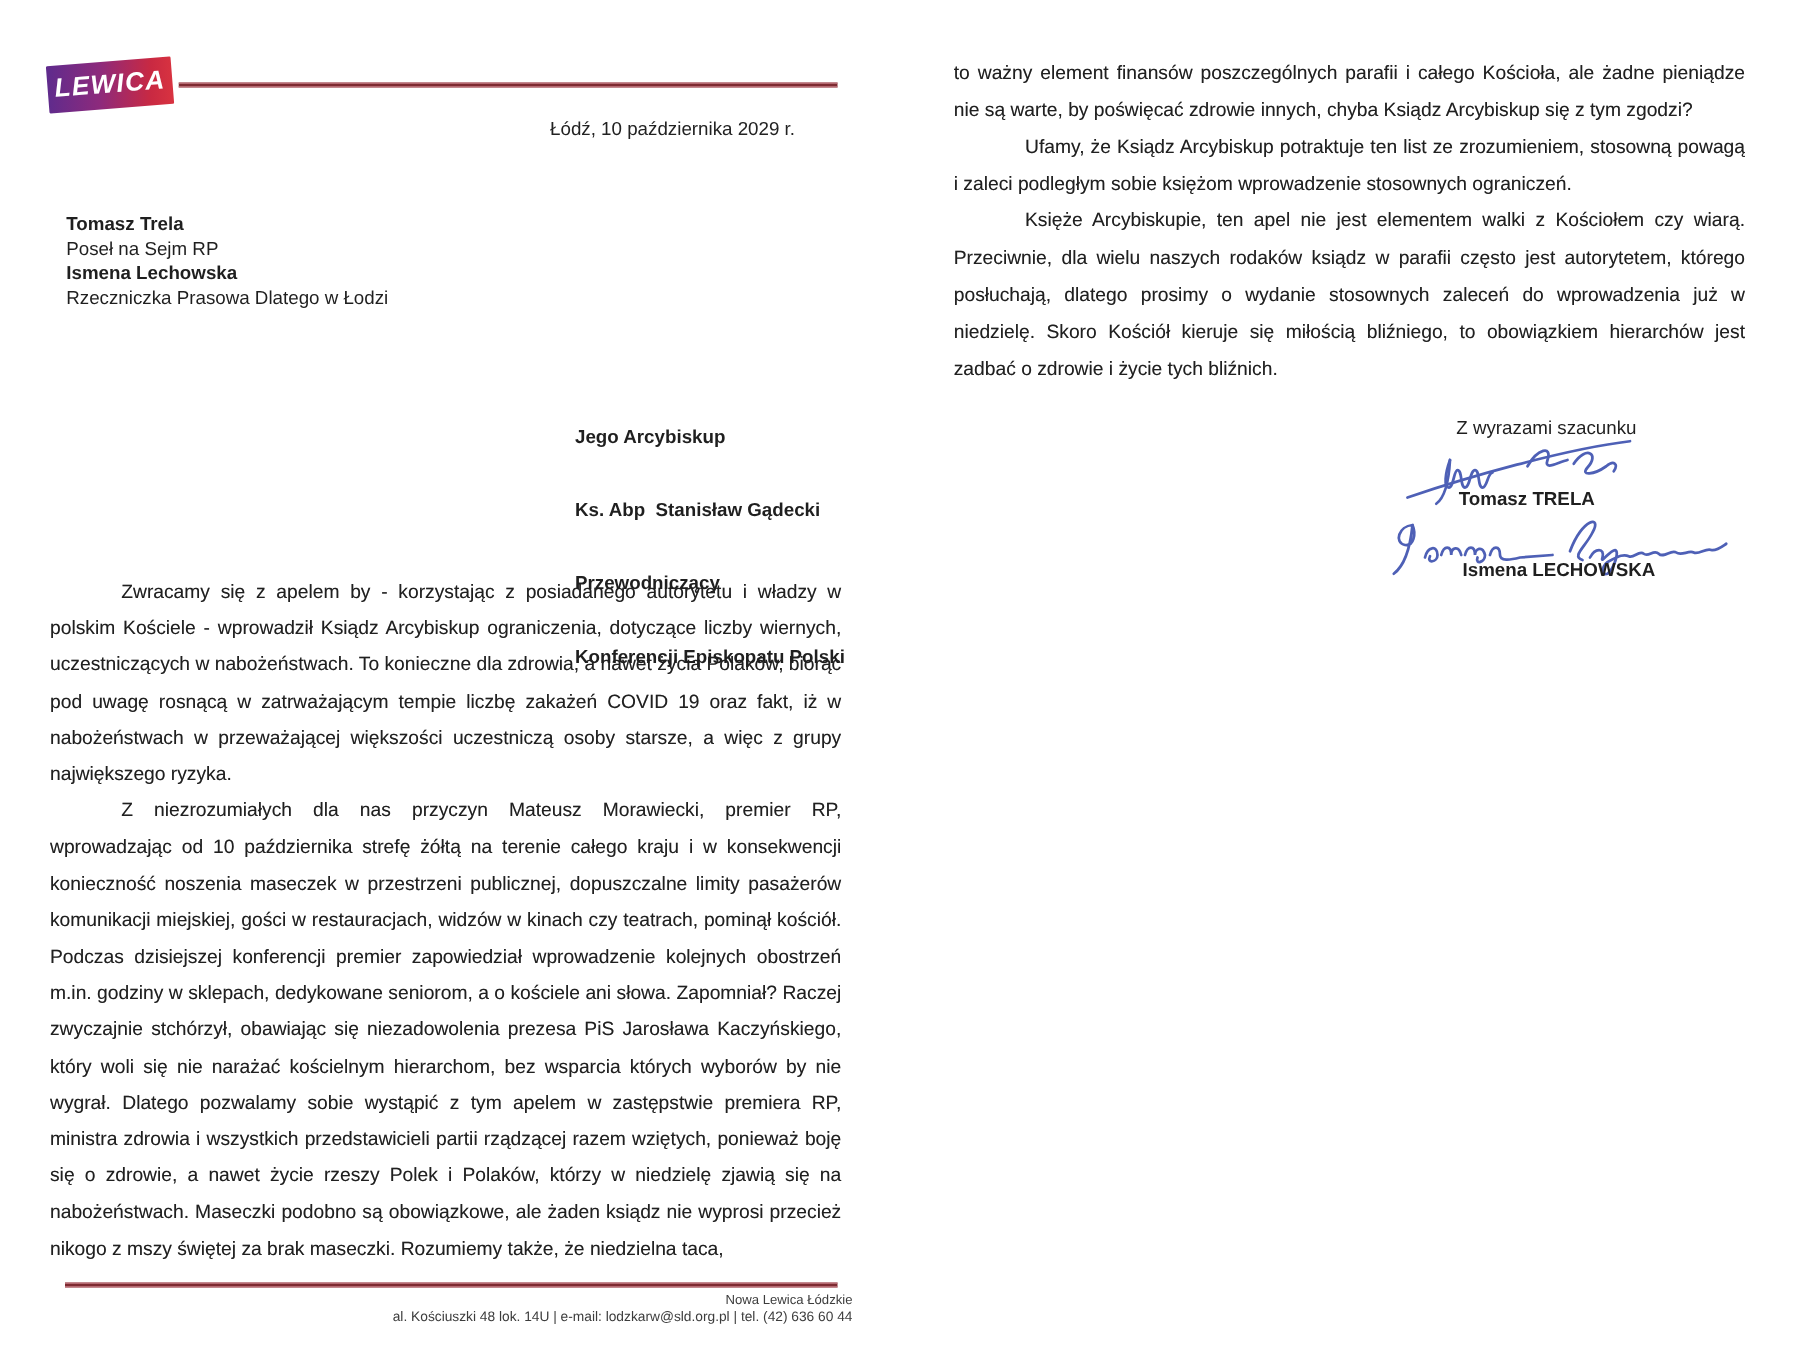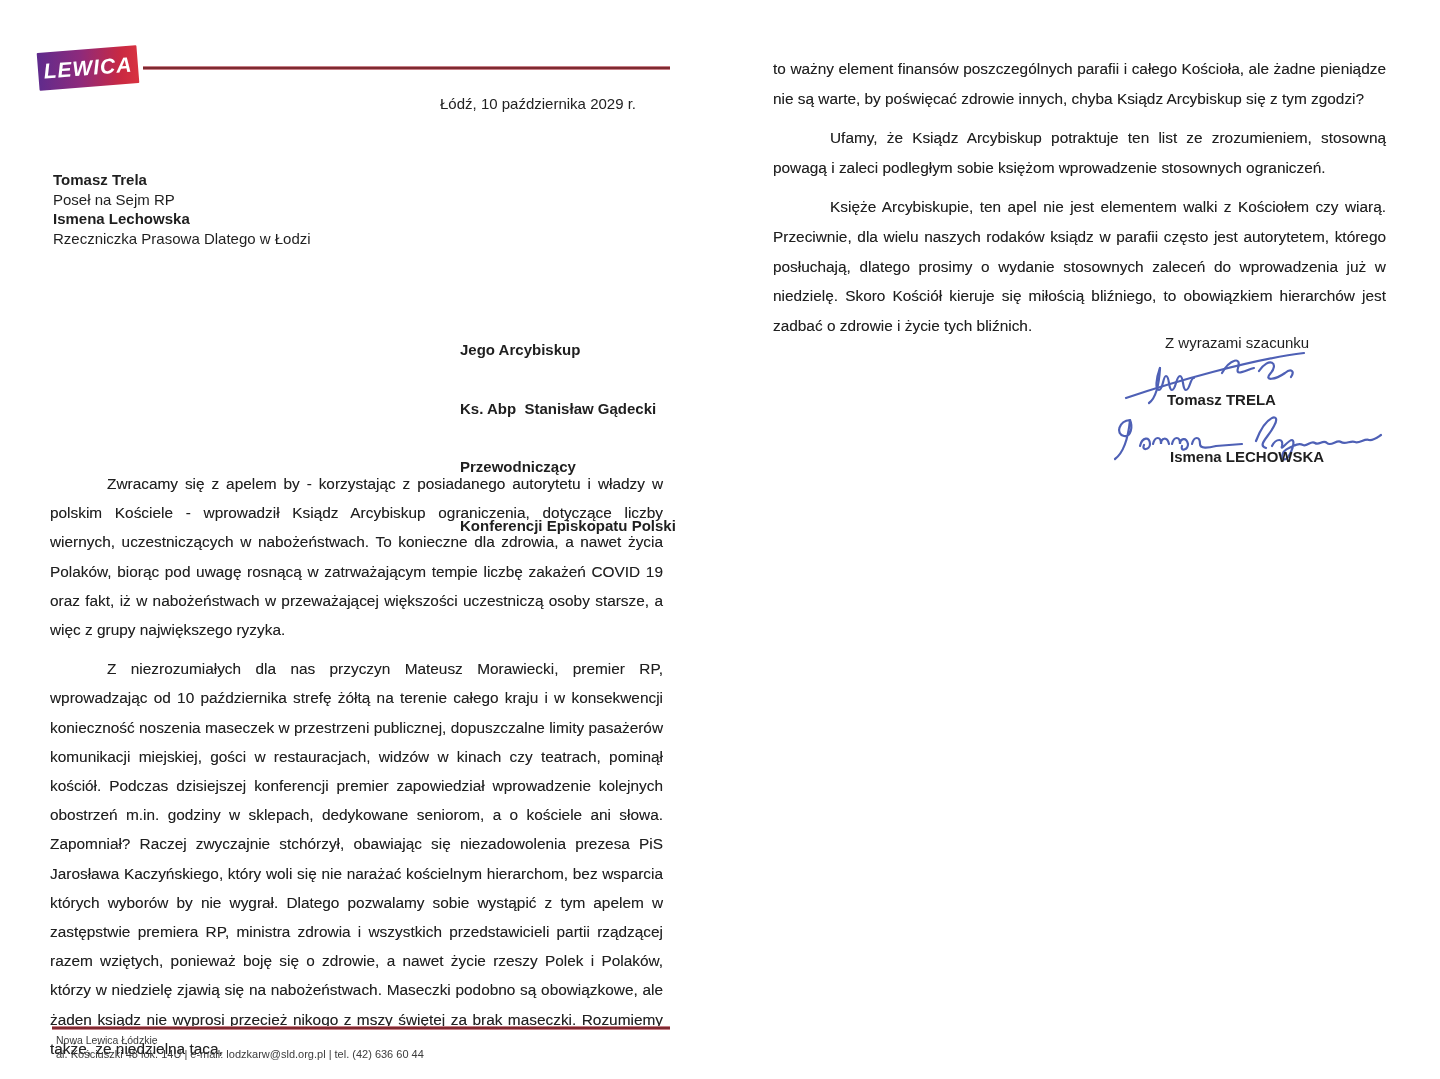--- a/index.html
+++ b/index.html
@@ -48,34 +48,34 @@
   }
 
   .body-text{
     text-align:justify;
     font-size:15.4px;
     color:#202020;
     text-shadow:0 0 0.5px rgba(30,30,30,0.35);
   }
   .body-left{left:40px;top:459px;width:633px;line-height:29.2px;}
   .body-right{left:763px;top:44px;width:633px;line-height:29.6px;}
-  .body-text p{margin:10px;}
+  .body-text p{margin:0;}
   .body-text p.indent{text-indent:57px;}
 
   .closing{left:1165px;top:334px;font-size:15px;}
   .sig-name{font-size:15px;font-weight:700;}
   .sig-name-1{left:1167px;top:391px;}
   .sig-name-2{left:1170px;top:448px;}
   .sig-svg{pointer-events:none;}
   .sig1{left:1118px;top:346px;}
   .sig2{left:1110px;top:406px;}
 
   .footer{
-    left:56px;top:1033px;width:642px;
-    text-align:left;color:#3c3c3c;
+    left:40px;top:1033px;width:642px;
+    text-align:right;color:#3c3c3c;
   }
   .footer .org{font-size:10.5px;line-height:14px;}
   .footer .contact{font-size:11px;line-height:15px;}
 </style>
 </head>
 <body>
 
 <div class="page">
 
   <div class="abs logo">

